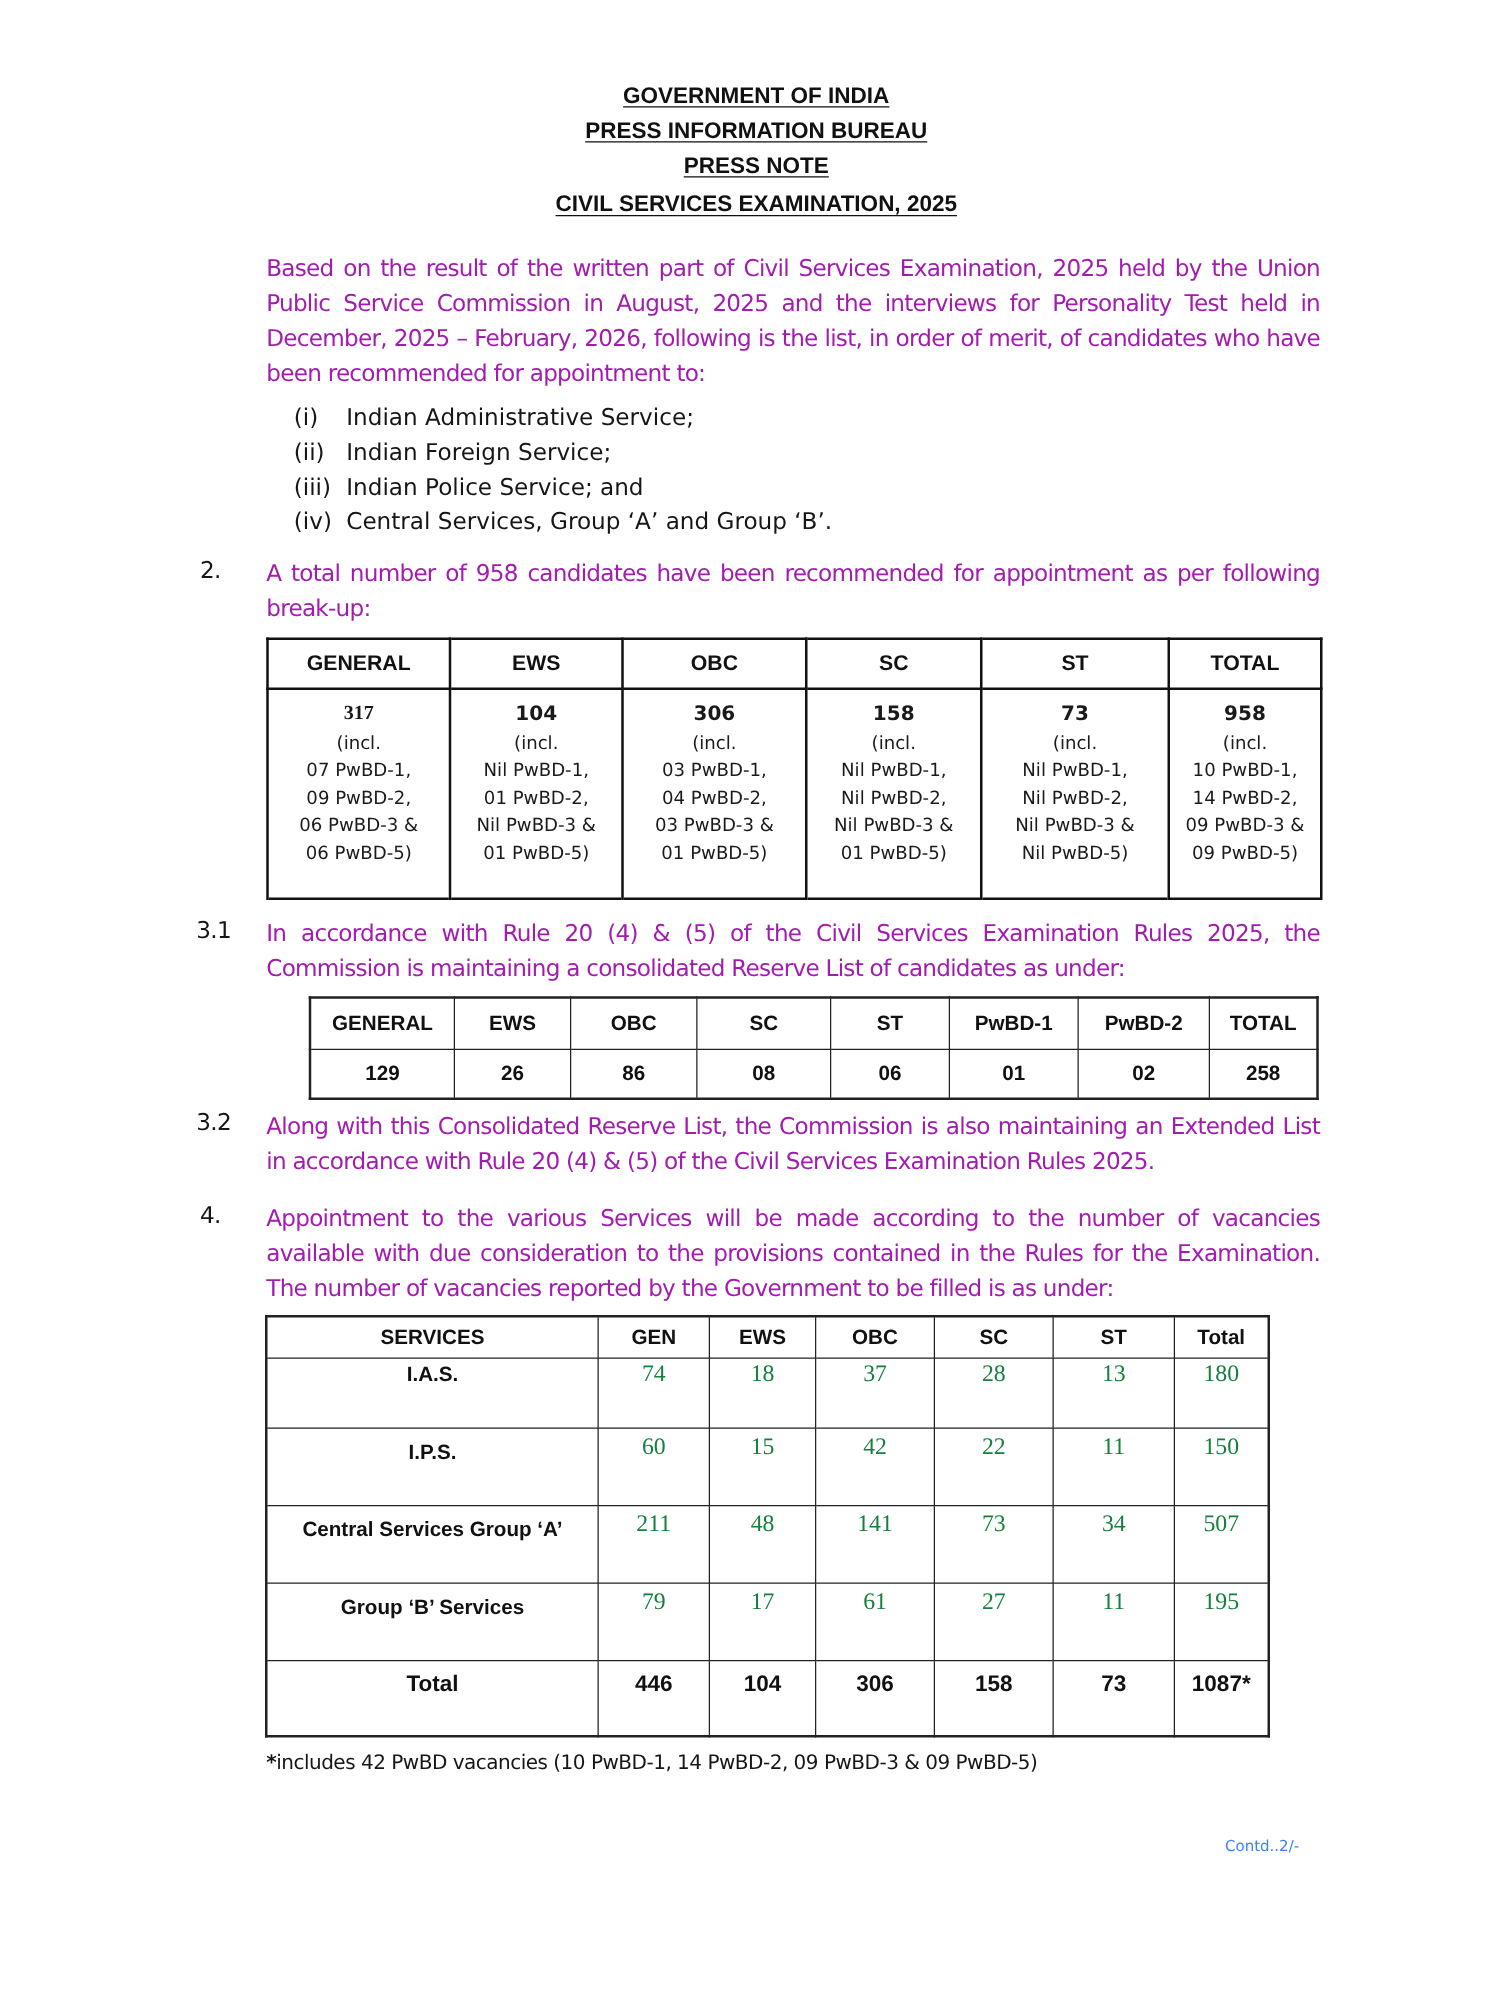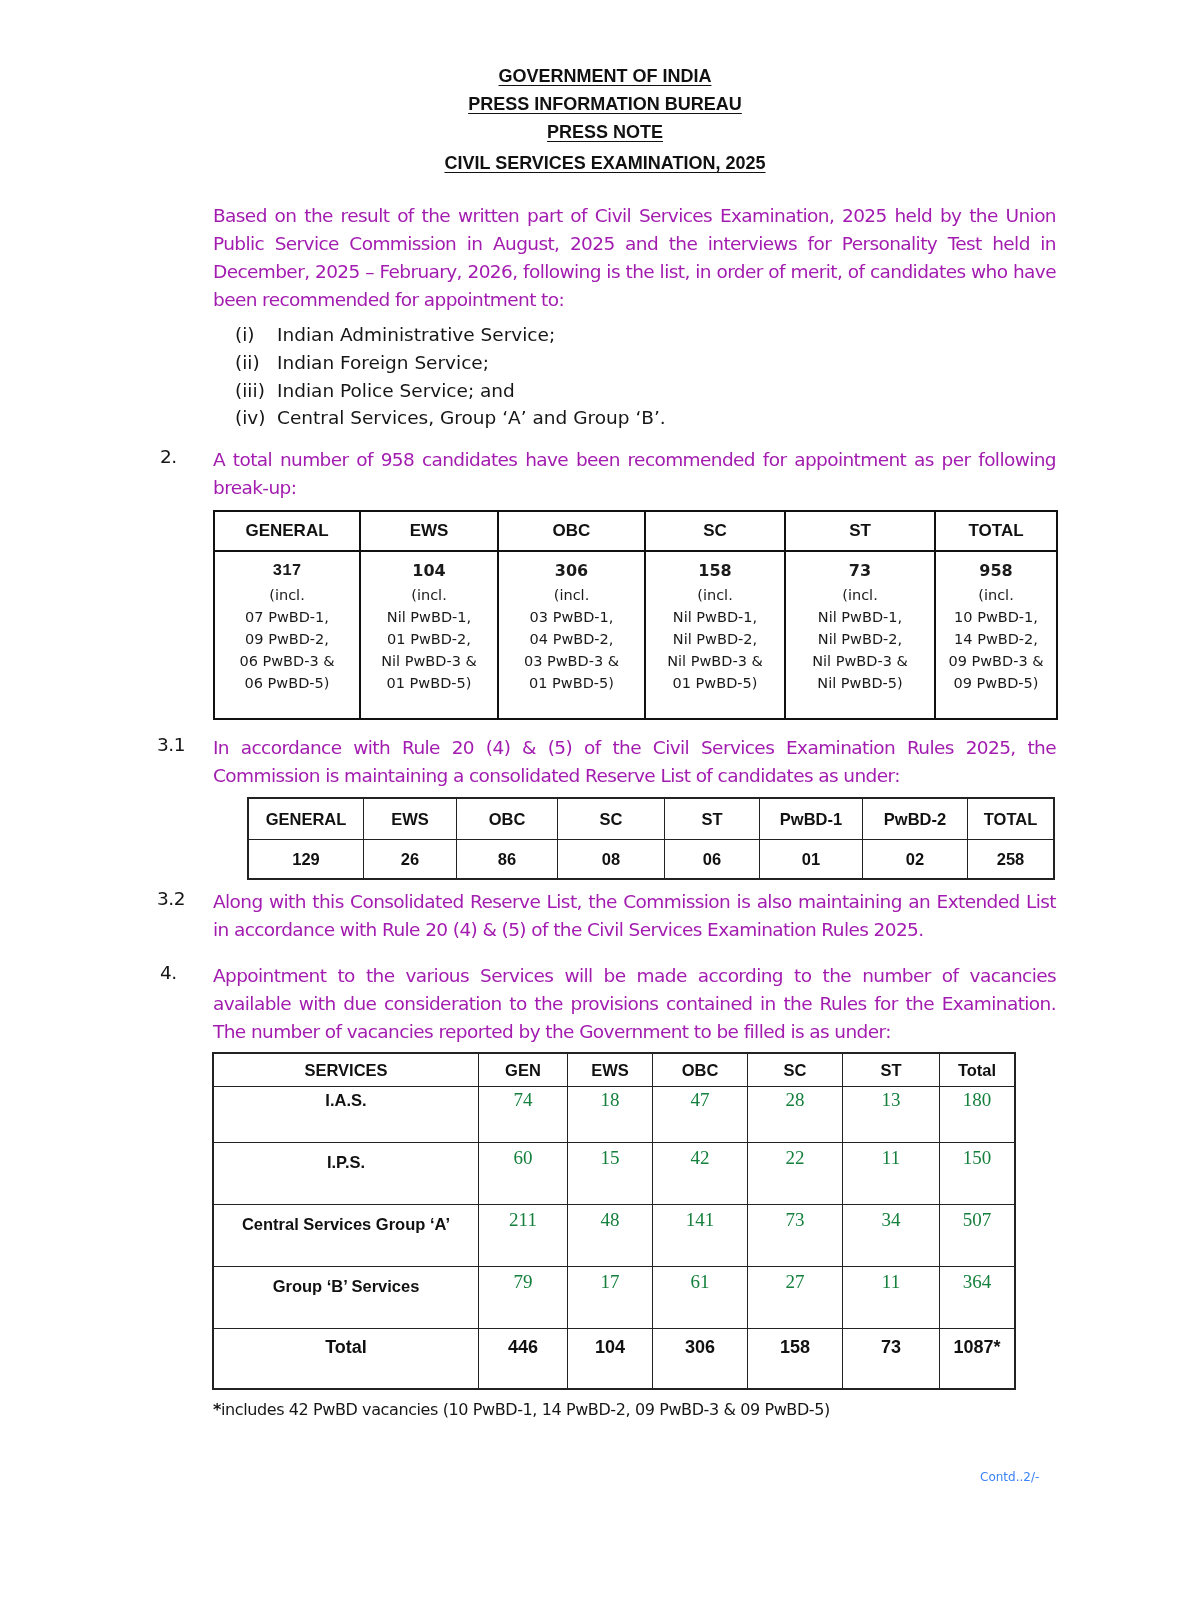--- a/index.html
+++ b/index.html
@@ -85,21 +85,21 @@
       <th style="width:134px">EWS</th>
       <th style="width:143px">OBC</th>
       <th style="width:136px">SC</th>
       <th style="width:146px">ST</th>
       <th>TOTAL</th>
     </tr>
   </thead>
   <tbody>
     <tr>
       <td>
-        <span class="big" style="font-family:Liberation Mono, monospace;">317</span>
+        <span class="big" style="font-family:Liberation Serif, serif;">317</span>
         <div>(incl.</div>
         <div>07 PwBD-1,</div>
         <div>09 PwBD-2,</div>
         <div>06 PwBD-3 &amp;</div>
         <div>06 PwBD-5)</div>
       </td>
       <td>
         <span class="big">104</span>
         <div>(incl.</div>
         <div>Nil PwBD-1,</div>
@@ -189,21 +189,21 @@
       <th style="width:92px">SC</th>
       <th style="width:94px">ST</th>
       <th>Total</th>
     </tr>
   </thead>
   <tbody>
     <tr class="first">
       <td class="svc">I.A.S.</td>
       <td>74</td>
       <td>18</td>
-      <td>47</td>
+      <td>37</td>
       <td>28</td>
       <td>13</td>
       <td>180</td>
     </tr>
     <tr>
       <td class="svc">I.P.S.</td>
       <td>60</td>
       <td>15</td>
       <td>42</td>
       <td>22</td>
@@ -219,21 +219,21 @@
       <td>34</td>
       <td>507</td>
     </tr>
     <tr>
       <td class="svc">Group ‘B’ Services</td>
       <td>79</td>
       <td>17</td>
       <td>61</td>
       <td>27</td>
       <td>11</td>
-      <td>364</td>
+      <td>195</td>
     </tr>
     <tr class="total">
       <td>Total</td>
       <td>446</td>
       <td>104</td>
       <td>306</td>
       <td>158</td>
       <td>73</td>
       <td>1087*</td>
     </tr>

